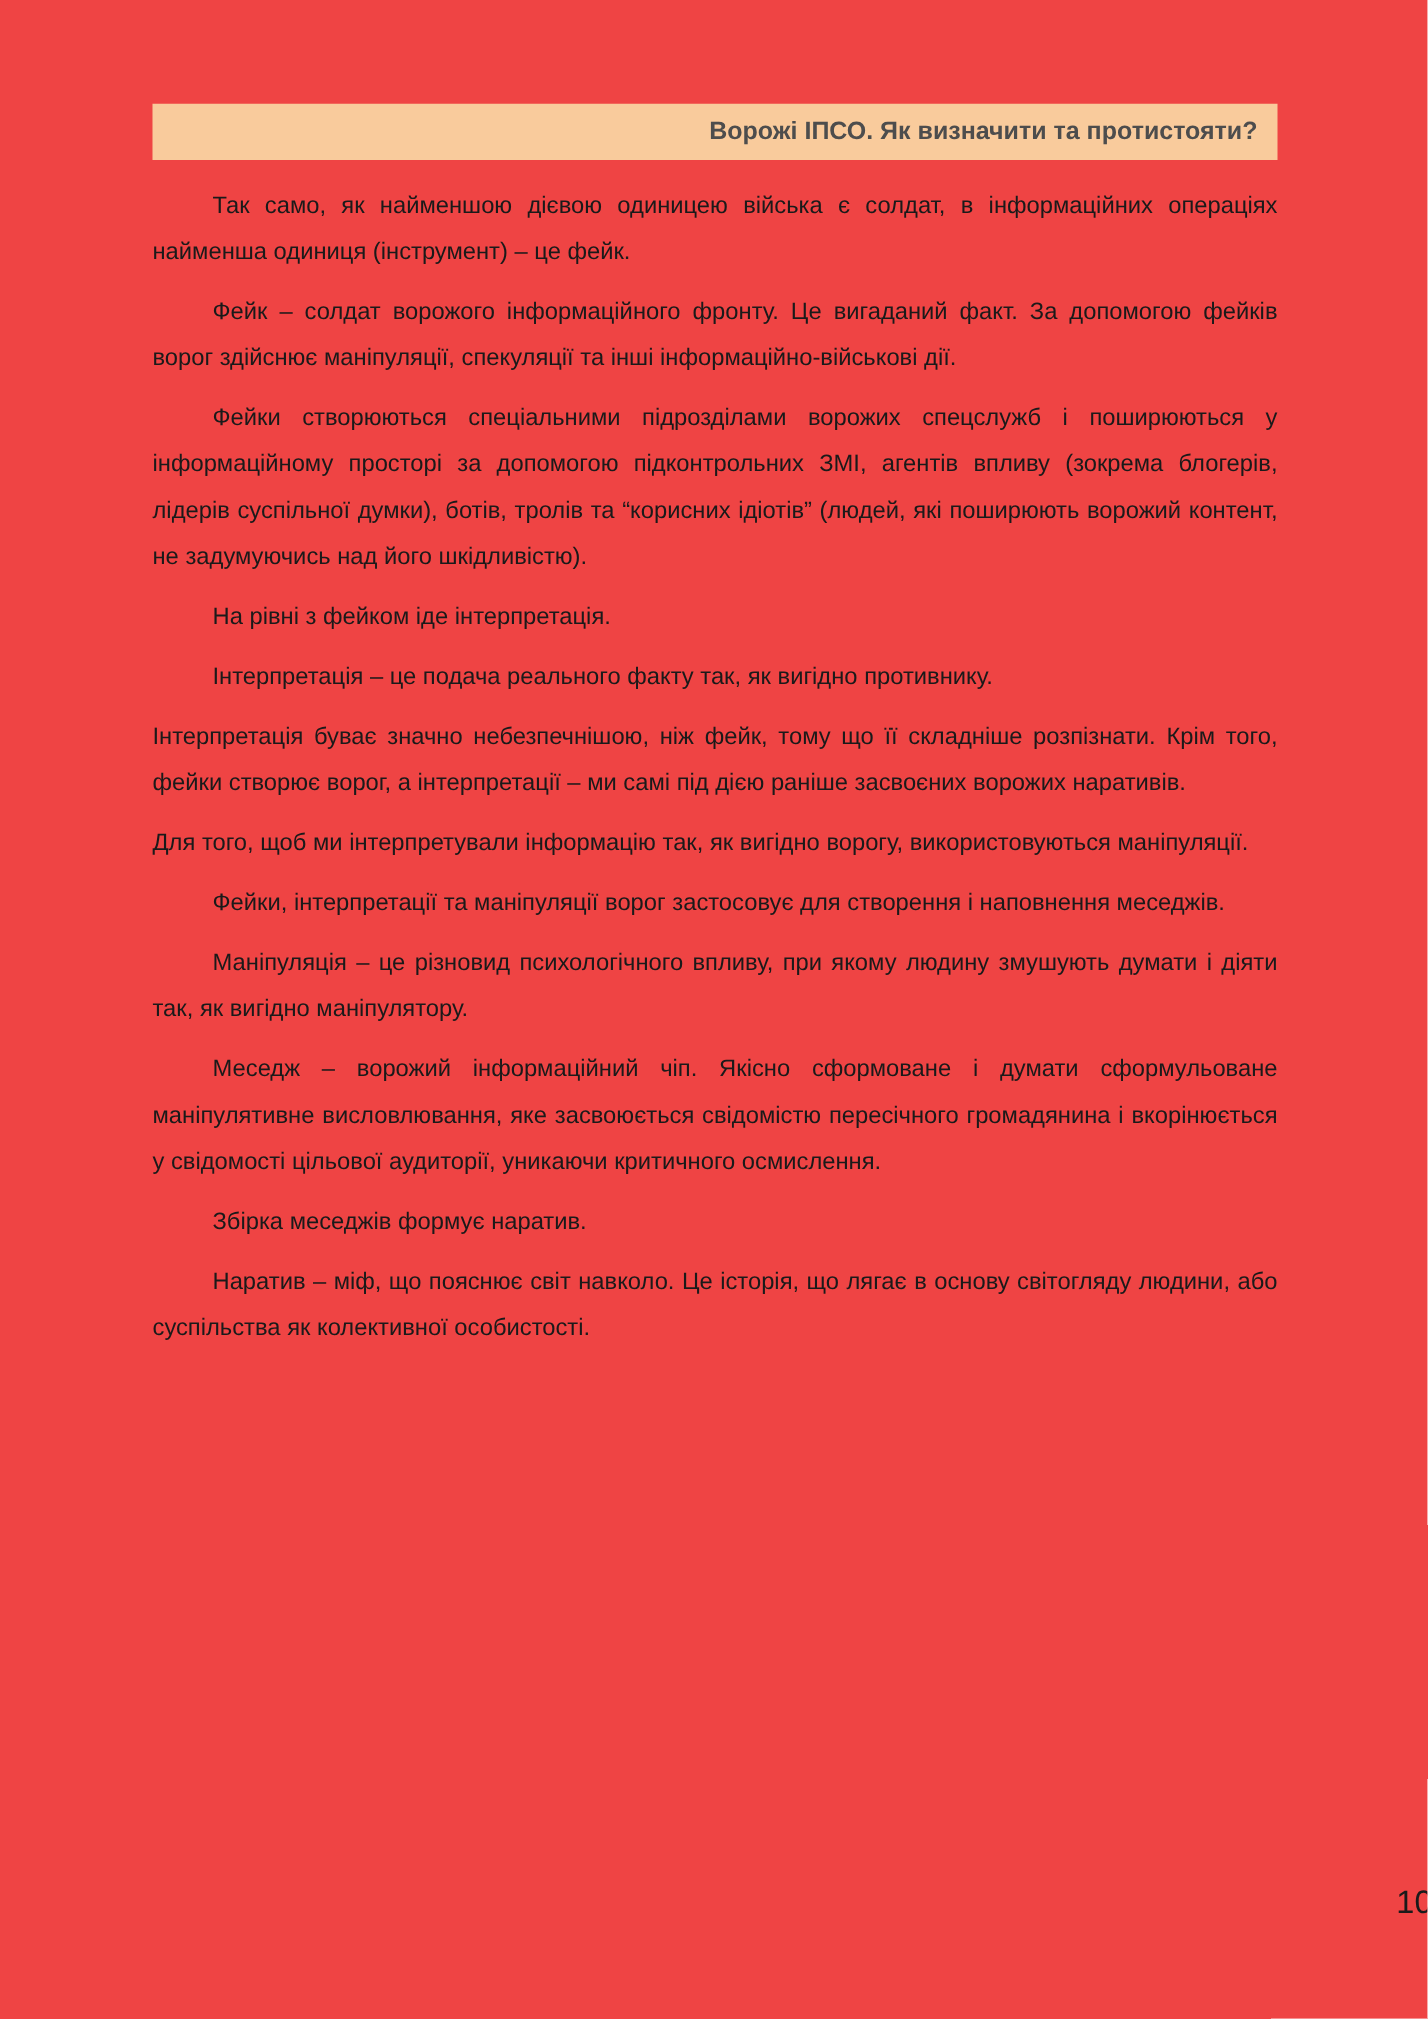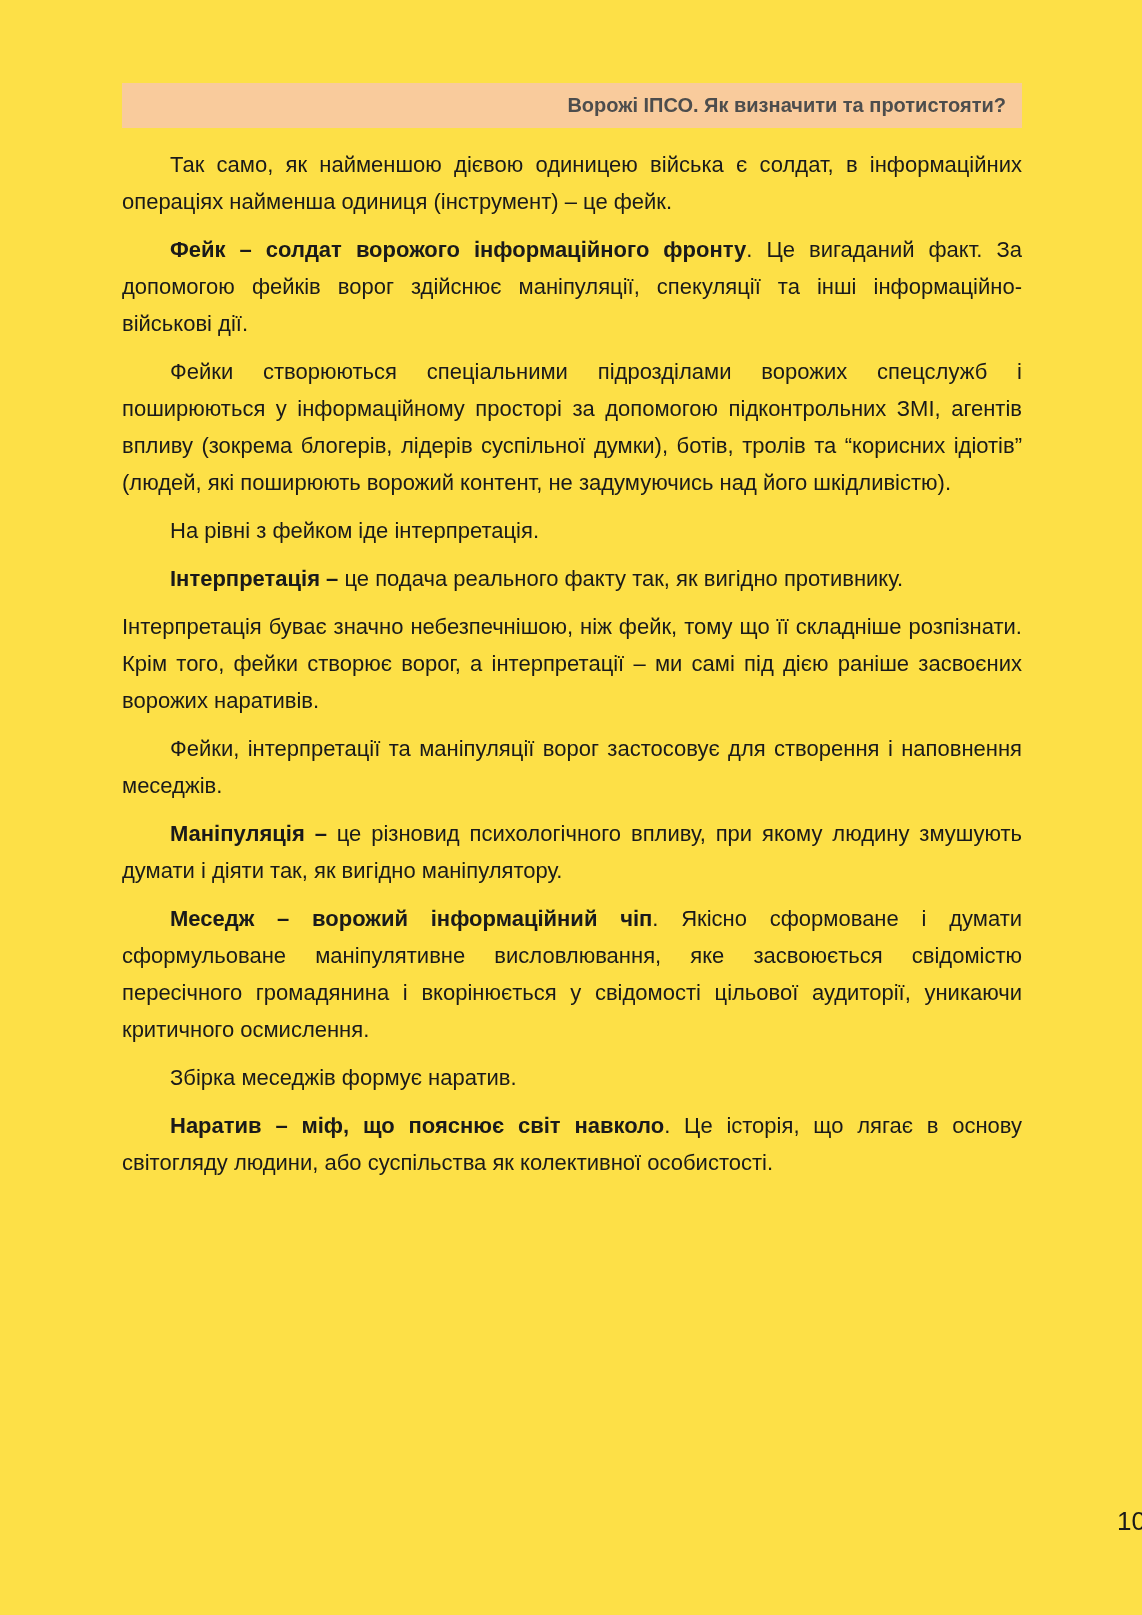--- a/index.html
+++ b/index.html
@@ -1,39 +1,39 @@
 <!DOCTYPE html>
 <html lang="uk" style="--banner-bg: #F9CB9C; --banner-text: #4d4d4d; --body-text: #1a1a1a;"><head>
 <meta charset="utf-8">
 <style>
   html, body { margin:0; padding:0; background:#ffffff; }
   .page {
-    position:relative; width:1142px; height:1615px; background:#fde047;
+    position:relative; width:1142px; height:1615px; background:#ef4444;
     font-family:"Liberation Sans", sans-serif;
     color:var(--body-text,#1a1a1a); overflow:hidden;
   }
   .banner {
     position:absolute; left:122px; top:83px; width:900px; height:45px;
     background:var(--banner-bg,#F9CB9C);
     display:flex; align-items:center; justify-content:flex-end;
     padding-right:16px; box-sizing:border-box;
     font-size:20px; font-weight:600; color:var(--banner-text,#4d4d4d);
   }
   .content { position:absolute; left:122px; top:146px; width:900px; }
   .heading {
     font-size:27px; font-weight:700; margin:0 0 24px 30px; color:#000;
   }
   .heading .num { display:inline-block; margin-right:20px; }
   .heading .ttl { word-spacing:8px; }
   .para {
-    font-size:22px; line-height:37px; text-align:justify;
+    font-size:19px; line-height:37px; text-align:justify;
     margin:0 0 11px 0; color:var(--body-text,#1a1a1a);
   }
   .para.indent { text-indent:48px; }
-  .para .lead { font-weight:700; }
+  .para .lead { font-weight:400; }
   .page-number {
     position:absolute; top:1506px; left:4px; width:100%;
     text-align:right; font-size:26px; color:#1a1a1a;
   }
 </style>
 </head>
 <body>
 
 <div class="page">
 
@@ -49,20 +49,21 @@
     <p class="para indent"><span class="lead">Фейк – солдат ворожого інформаційного фронту</span><span>. Це вигаданий факт. За допомогою фейків ворог здійснює маніпуляції, спекуляції та інші інформаційно-військові дії.</span></p>
 
     <p class="para indent"><span class="lead"></span><span>Фейки створюються спеціальними підрозділами ворожих спецслужб і поширюються у інформаційному просторі за допомогою підконтрольних ЗМІ, агентів впливу (зокрема блогерів, лідерів суспільної думки), ботів, тролів та “корисних ідіотів” (людей, які поширюють ворожий контент, не задумуючись над його шкідливістю).</span></p>
 
     <p class="para indent"><span class="lead"></span><span>На рівні з фейком іде інтерпретація.</span></p>
 
     <p class="para indent"><span class="lead">Інтерпретація –</span><span> це подача реального факту так, як вигідно противнику.</span></p>
 
     <p class="para"><span class="lead"></span><span>Інтерпретація буває значно небезпечнішою, ніж фейк, тому що її складніше розпізнати. Крім того, фейки створює ворог, а інтерпретації – ми самі під дією раніше засвоєних ворожих наративів.</span></p>
 
+    <p class="para"><span class="lead"></span><span>Для того, щоб ми інтерпретували інформацію так, як вигідно ворогу, використовуються маніпуляції.</span></p>
 
     <p class="para indent"><span class="lead"></span><span>Фейки, інтерпретації та маніпуляції ворог застосовує для створення і наповнення меседжів.</span></p>
 
     <p class="para indent"><span class="lead">Маніпуляція –</span><span> це різновид психологічного впливу, при якому людину змушують думати і діяти так, як вигідно маніпулятору.</span></p>
 
     <p class="para indent"><span class="lead">Меседж – ворожий інформаційний чіп</span><span>. Якісно сформоване і думати сформульоване маніпулятивне висловлювання, яке засвоюється свідомістю пересічного громадянина і вкорінюється у свідомості цільової аудиторії, уникаючи критичного осмислення.</span></p>
 
     <p class="para indent"><span class="lead"></span><span>Збірка меседжів формує наратив.</span></p>
 
     <p class="para indent"><span class="lead">Наратив – міф, що пояснює світ навколо</span><span>. Це історія, що лягає в основу світогляду людини, або суспільства як колективної особистості.</span></p>

